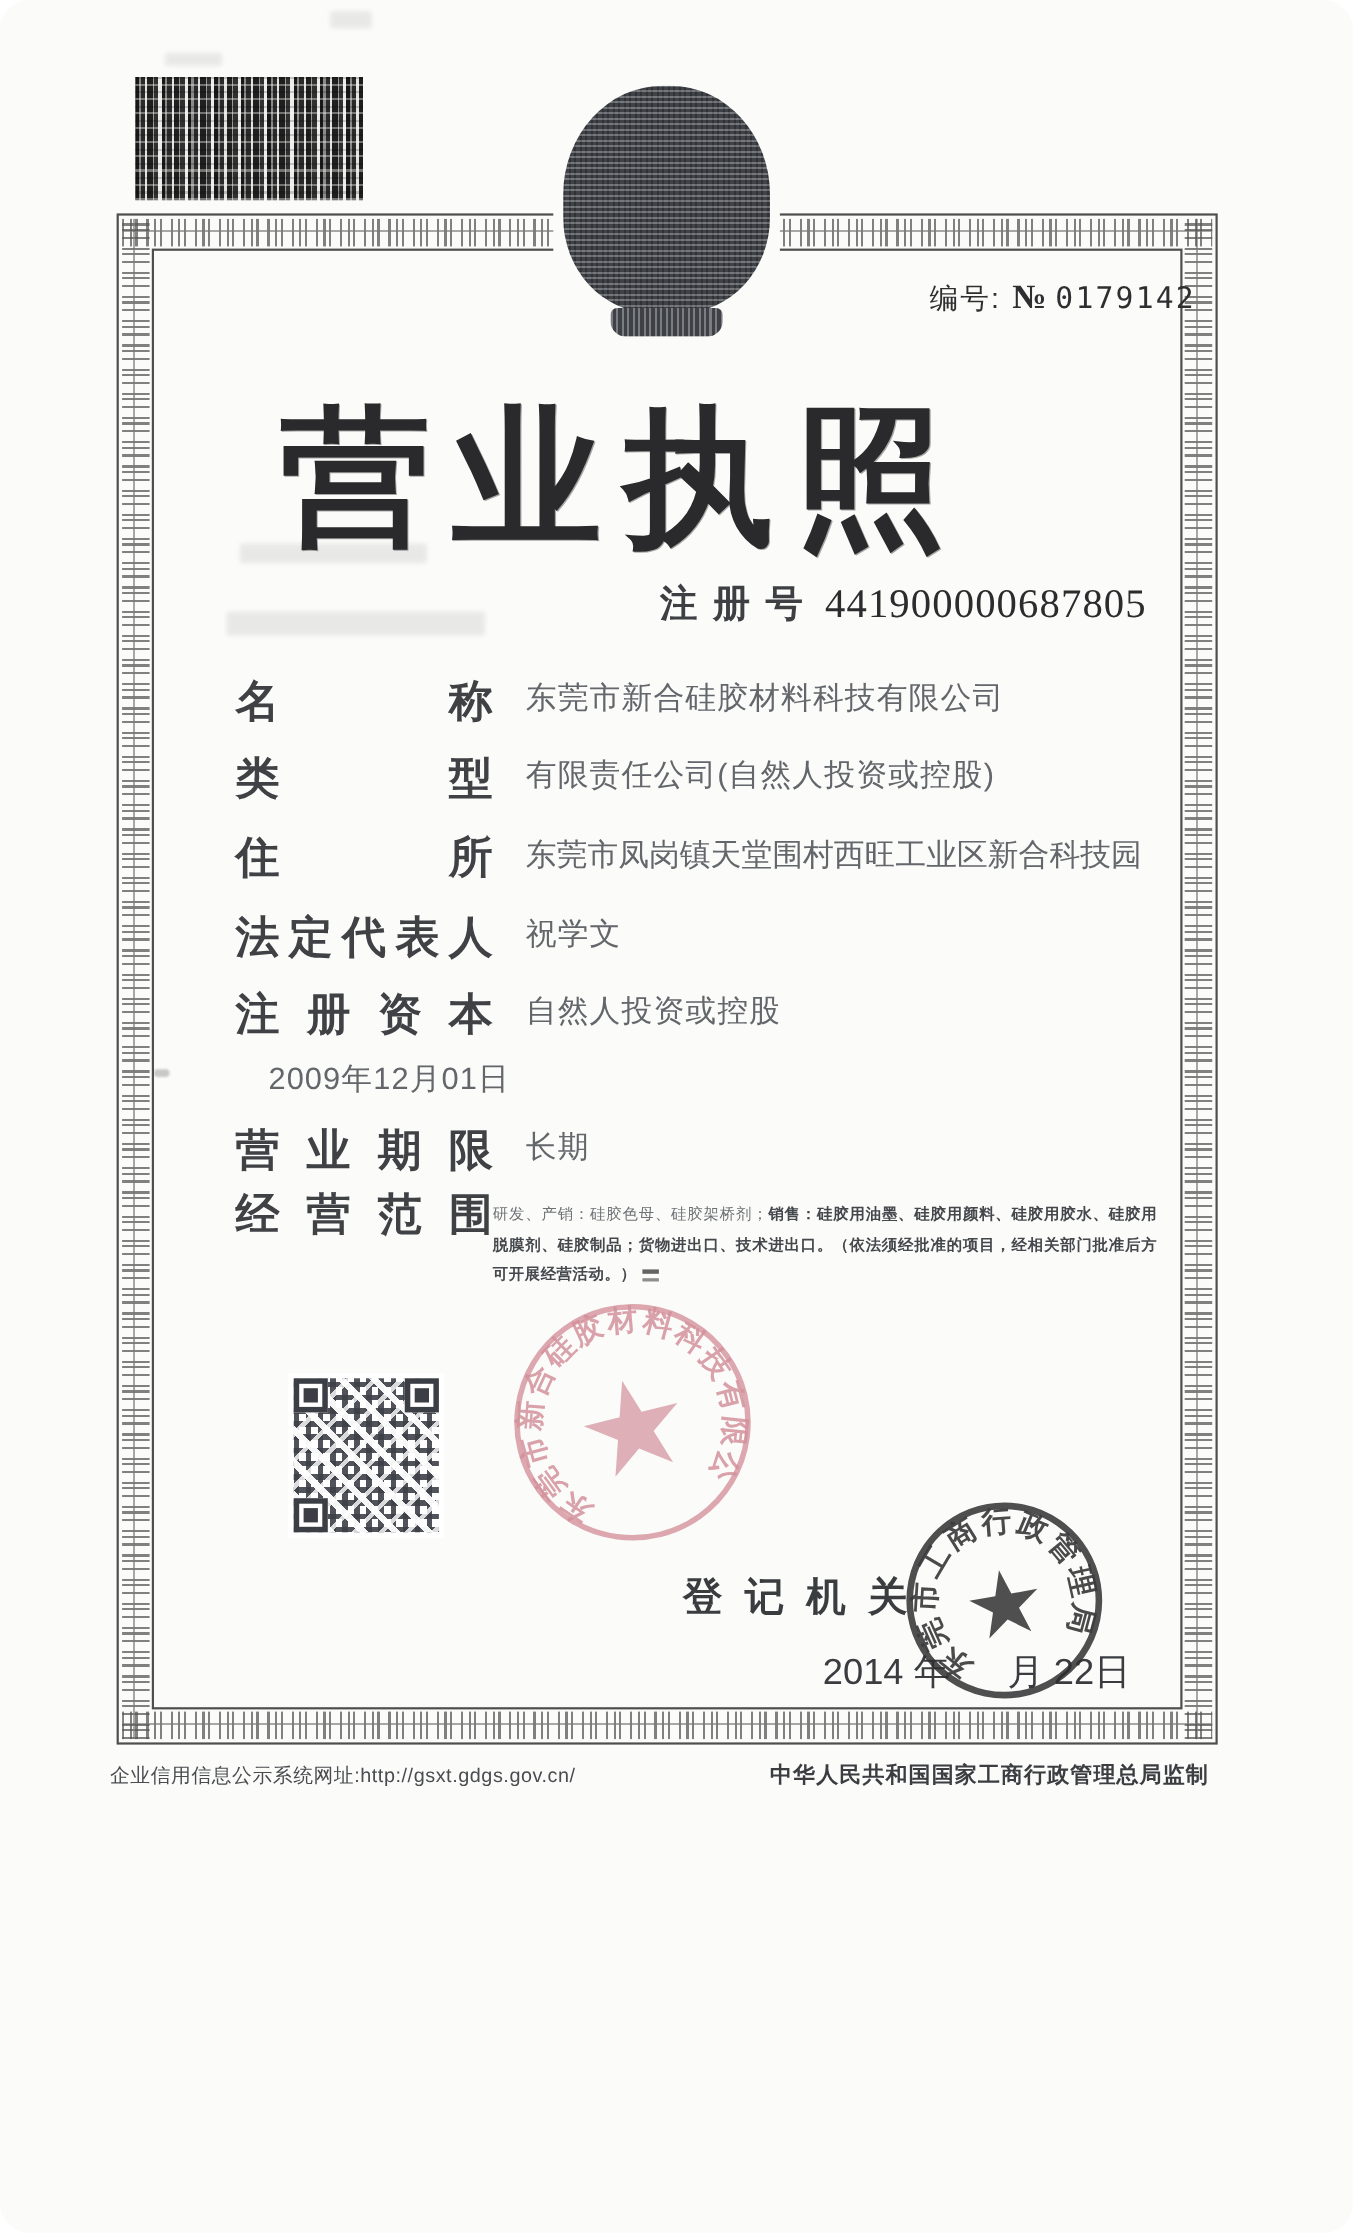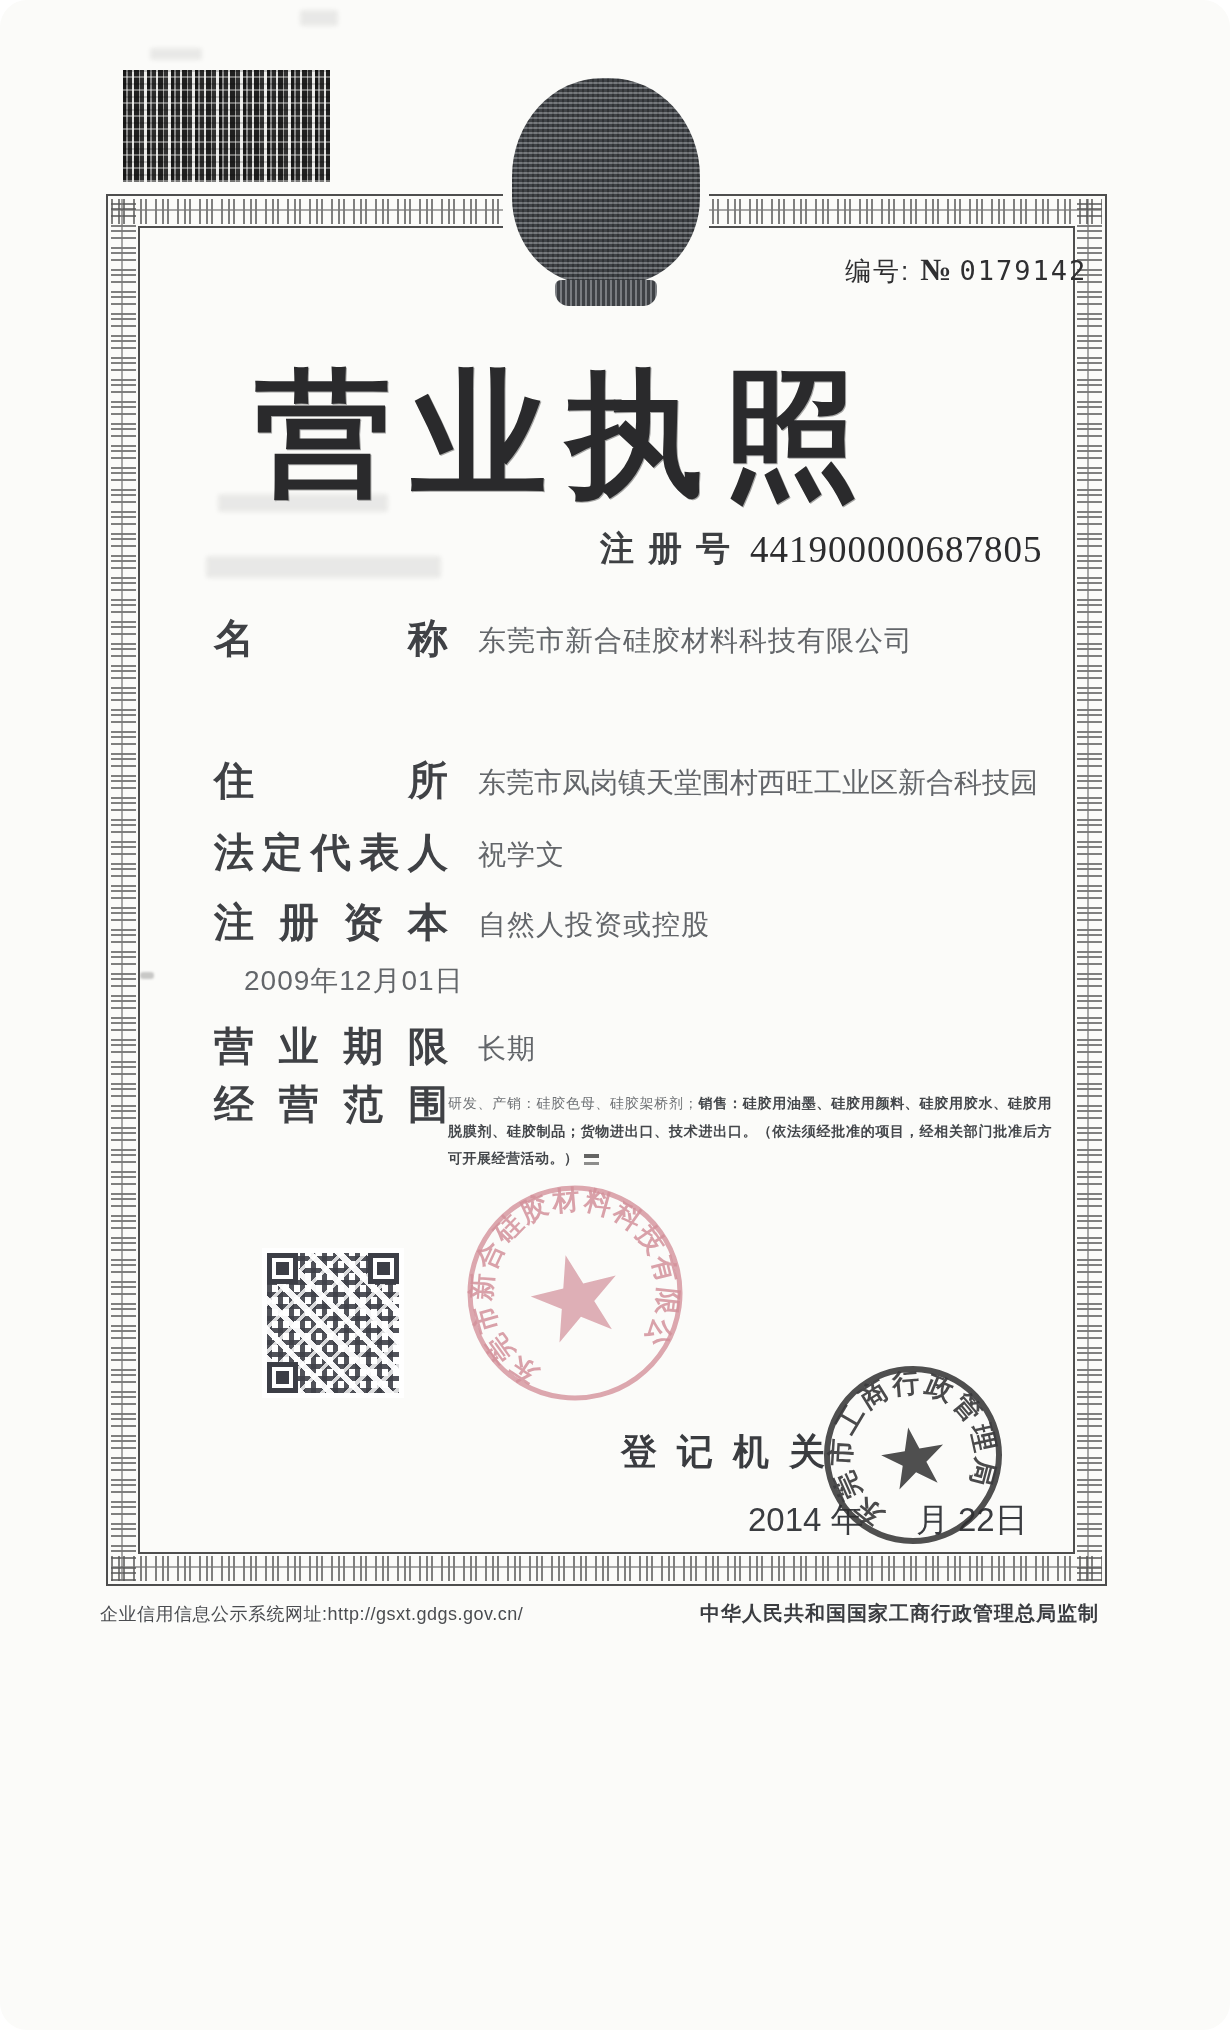--- a/index.html
+++ b/index.html
@@ -45,21 +45,21 @@
 
   .license-title { position:absolute; left:0; top:344px; width:1114px; text-align:center; z-index:4;
     font-size:136px; font-weight:900; letter-spacing:20px; text-indent:20px; color:#2a2a2c;
     text-shadow: 1px 1px 0 rgba(40,40,40,.4); }
 
   .regno-line { position:absolute; left:600px; top:526px; z-index:4; display:flex; align-items:center; white-space:nowrap; }
   .regno-label { font-size:34px; font-weight:600; letter-spacing:14px; color:#3d3f42; }
   .regno-value { font-family:"Liberation Serif", serif; font-size:37px; color:#2c2c2e; letter-spacing:1px; margin-left:6px; }
 
   
-  .field-row { position:absolute; left:214px; display:flex; align-items:flex-end; z-index:4; }
+  .field-row { position:absolute; left:214px; display:flex; align-items:flex-start; z-index:4; }
   .field-label { width:234px; flex:none; font-size:40px; font-weight:600; color:#3f4145;
     text-align:justify; text-align-last:justify; line-height:1.1; }
   .field-value { margin-left:30px; font-size:28px; color:#63666a; letter-spacing:1px; white-space:nowrap; }
   .row-1 { top:616px; } .row-2 { top:686px; } .row-3 { top:758px; }
   .row-4 { top:830px; } .row-5 { top:900px; } .row-6 { top:962px; }
   .row-7 { top:1024px; } .row-8 { top:1082px; align-items:flex-start; }
   .row-3 .field-value { font-size:28px; letter-spacing:0; }
   .scope-text { width:604px; font-size:14px; line-height:27.5px;
     text-align:justify; white-space:normal; letter-spacing:.5px; margin-top:8px; }
   .scope-part1 { color:#6e7174; }
@@ -140,20 +140,24 @@
 
   <div class="regno-line">
     <span class="regno-label">注册号</span>
     <span class="regno-value">441900000687805</span>
   </div>
 
   <div class="field-row row-1">
     <div class="field-label">名称</div>
     <div class="field-value">东莞市新合硅胶材料科技有限公司</div>
   </div>
+  <div class="field-row row-2">
+    <div class="field-label">类型</div>
+    <div class="field-value">有限责任公司(自然人投资或控股)</div>
+  </div>
   <div class="field-row row-3">
     <div class="field-label">住所</div>
     <div class="field-value">东莞市凤岗镇天堂围村西旺工业区新合科技园</div>
   </div>
   <div class="field-row row-4">
     <div class="field-label">法定代表人</div>
     <div class="field-value">祝学文</div>
   </div>
   <div class="field-row row-5">
     <div class="field-label">注册资本</div>

